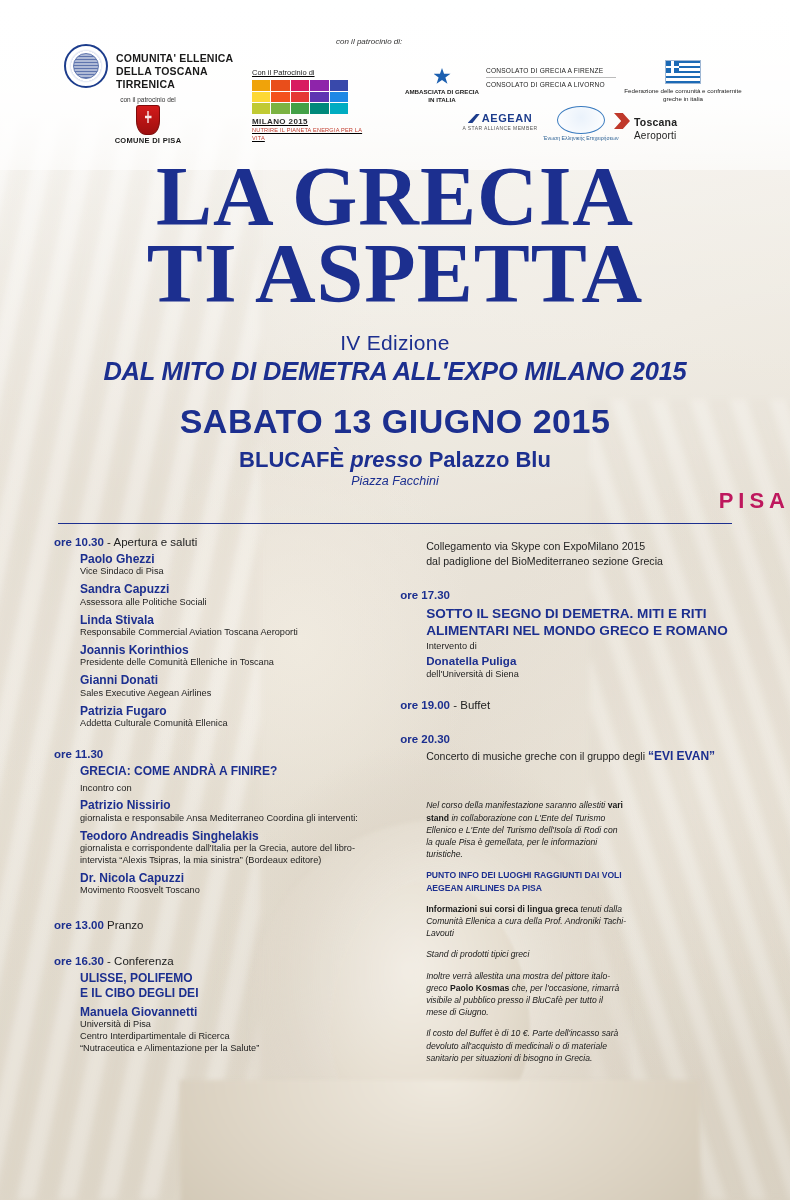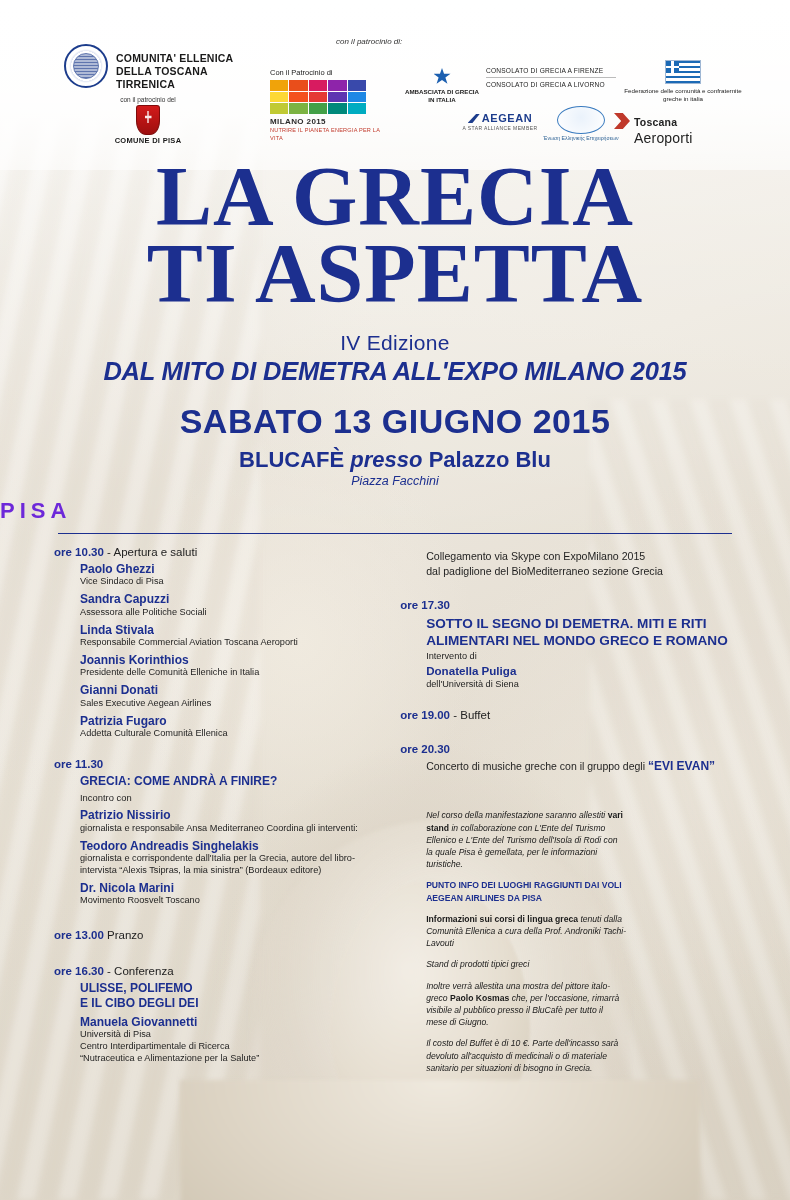--- a/index.html
+++ b/index.html
@@ -144,21 +144,21 @@
   .comune-shield::after {
     content: "";
     position: absolute; left: 50%; top: 5px; width: 7px; height: 12px;
     margin-left: -3.5px;
     background: #fff;
     clip-path: polygon(40% 0,60% 0,60% 40%,100% 40%,100% 60%,60% 60%,60% 100%,40% 100%,40% 60%,0 60%,0 40%,40% 40%);
     opacity: .9;
   }
   .comune .nm { font-size: 7.5px; font-weight: bold; color: #1a1a1a; letter-spacing: .3px; }
 
-  .expo { left: 270px; top: 68px; width: 112px; }
+  .expo { left: 252px; top: 68px; width: 112px; text-decoration: underline; }
   .expo .con { font-size: 7.5px; color: #222; margin-bottom: 3px; }
   .expo-grid {
     width: 96px; height: 34px;
     display: grid;
     grid-template-columns: repeat(5, 1fr);
     grid-template-rows: repeat(3, 1fr);
     gap: 1px;
   }
   .expo-grid i { display: block; }
   .expo .mil { font-size: 8px; font-weight: bold; color: #2b2b2b; margin-top: 3px; letter-spacing: .4px; }
@@ -216,21 +216,21 @@
   }
   .fed .t { font-size: 6.2px; color: #222; line-height: 1.3; }
 
   .toscana { left: 614px; top: 112px; width: 120px; }
   .toscana-mark {
     display: inline-block; width: 16px; height: 16px; vertical-align: -3px; margin-right: 4px;
     background: #c0392b;
     clip-path: polygon(0 0, 55% 0, 100% 50%, 55% 100%, 0 100%, 45% 50%);
   }
   .toscana .t1 { font-size: 10.5px; font-weight: bold; color: #222; letter-spacing: .2px; }
-  .toscana .t2 { font-size: 14px; color: #222; letter-spacing: .2px; }
+  .toscana .t2 { font-size: 10px; color: #222; letter-spacing: .2px; }
 
   
   .headline {
     text-align: center;
     color: #1c2f8f;
     font-family: "Liberation Serif", serif;
     font-weight: bold;
     letter-spacing: 1px;
     line-height: .92;
   }
@@ -271,26 +271,25 @@
   }
   .venue .it { font-style: italic; font-weight: bold; }
   .venue-addr {
     text-align: center;
     color: #1c2f8f;
     font-size: 12.5px;
     font-style: italic;
     margin-top: 1px;
   }
   .city {
-    text-align: left;
-    color: #6d28d9;
+    text-align: right;
+    color: #be185d;
     font-size: 22px;
     font-weight: bold;
     letter-spacing: 5px;
-    margin-top: 10px;
   }
   .rule {
     height: 1.5px;
     background: #1c2f8f;
     margin: 9px 58px 0 58px;
   }
 
   
   .cols {
     display: flex;
@@ -482,21 +481,21 @@
           <div class="entry">
             <div class="nm">Sandra Capuzzi</div>
             <div class="role">Assessora alle Politiche Sociali</div>
           </div>
           <div class="entry">
             <div class="nm">Linda Stivala</div>
             <div class="role">Responsabile Commercial Aviation Toscana Aeroporti</div>
           </div>
           <div class="entry">
             <div class="nm">Joannis Korinthios</div>
-            <div class="role">Presidente delle Comunità Elleniche in Italia</div>
+            <div class="role">Presidente delle Comunità Elleniche in Toscana</div>
           </div>
           <div class="entry">
             <div class="nm">Gianni Donati</div>
             <div class="role">Sales Executive Aegean Airlines</div>
           </div>
           <div class="entry">
             <div class="nm">Patrizia Fugaro</div>
             <div class="role">Addetta Culturale Comunità Ellenica</div>
           </div>
         </div>
@@ -509,21 +508,21 @@
           <div class="sm-note">Incontro con</div>
           <div class="entry">
             <div class="nm">Patrizio Nissirio</div>
             <div class="role">giornalista e responsabile Ansa Mediterraneo Coordina gli interventi:</div>
           </div>
           <div class="entry">
             <div class="nm">Teodoro Andreadis Singhelakis</div>
             <div class="role">giornalista e corrispondente dall'Italia per la Grecia, autore del libro-intervista “Alexis Tsipras, la mia sinistra” (Bordeaux editore)</div>
           </div>
           <div class="entry">
-            <div class="nm">Dr. Nicola Marini</div>
+            <div class="nm">Dr. Nicola Capuzzi</div>
             <div class="role">Movimento Roosvelt Toscano</div>
           </div>
         </div>
 
         <div class="slot" style="margin-top:22px">
           <div class="slot-time">
             <span>ore 13.00</span>
             <span class="lbl">Pranzo</span>
           </div>
         </div>

